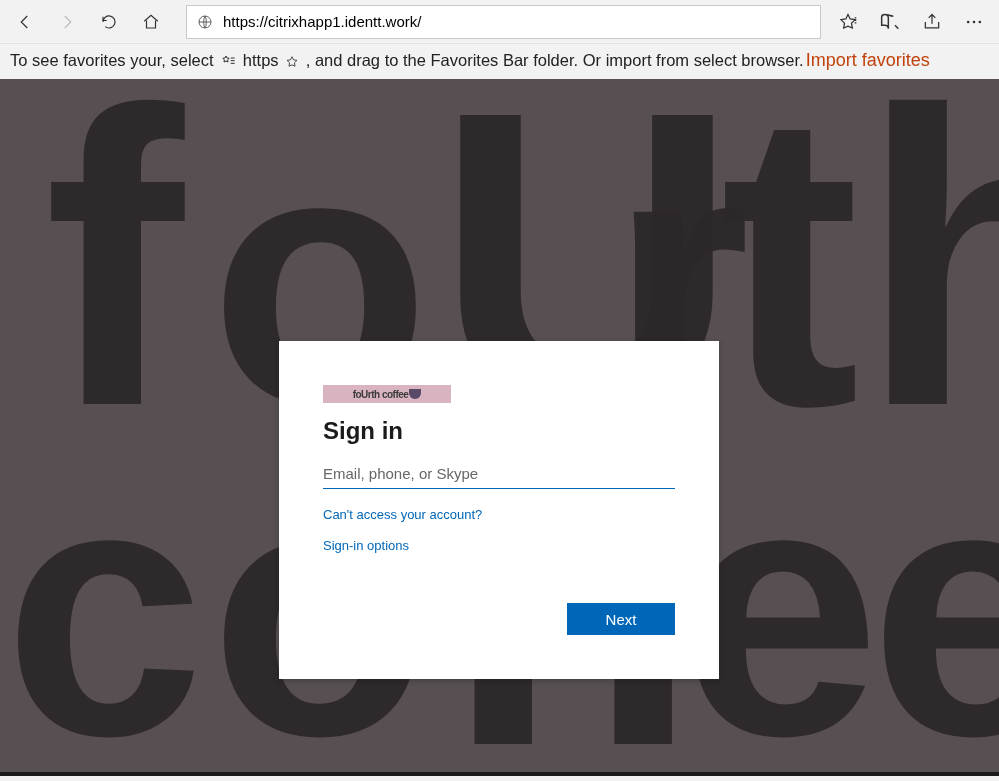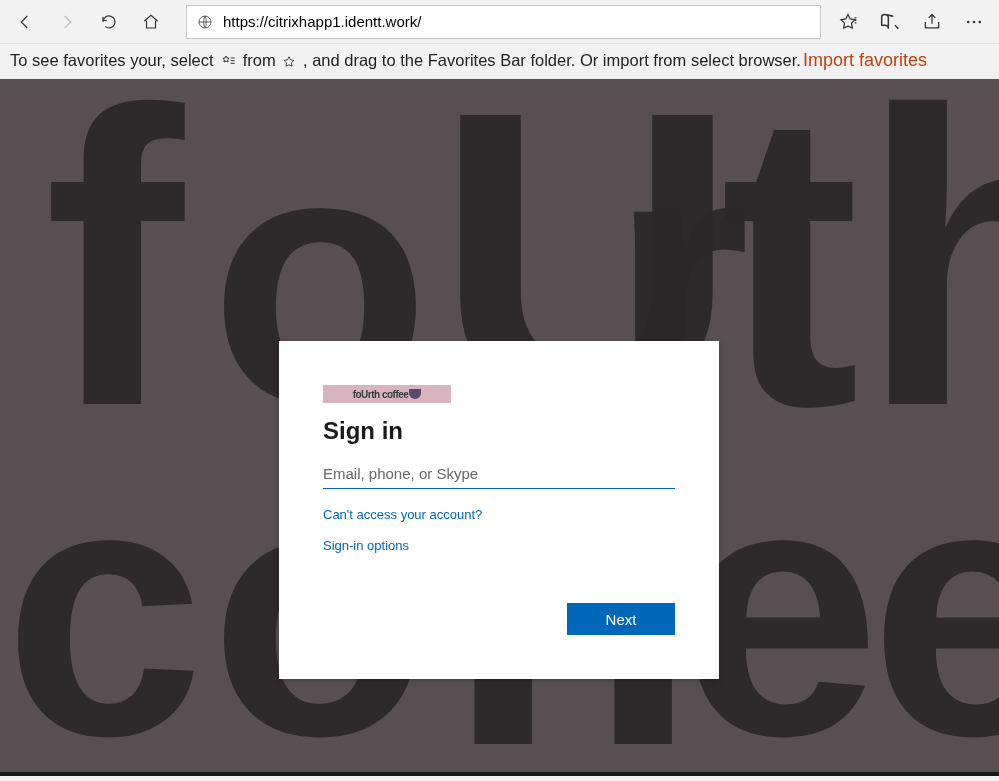--- a/index.html
+++ b/index.html
@@ -234,21 +234,21 @@
 
 <div class="fav-bar">
   <span class="fav-text">
     <span>To see favorites your, select </span>
     <span class="inline-star">
       <svg width="16" height="16" viewBox="0 0 24 24" fill="none" stroke="#333" stroke-width="1.5">
           <path d="M9 3l1.5 3 3.3.5-2.4 2.3.6 3.3L9 10.6 6 12l.6-3.3L4.2 6.5 7.5 6z"></path>
           <path d="M16 6h6M16 10h6M16 14h6"></path>
         </svg>
     </span>
-    <span> from </span>
+    <span> https </span>
     <span class="inline-star">
       <svg width="14" height="14" viewBox="0 0 24 24" fill="none" stroke="#333" stroke-width="1.5">
           <path d="M12 3l2.6 5.3 5.9.9-4.3 4.2 1 5.8L12 16.9 6.8 19.2l1-5.8L3.5 9.2l5.9-.9z"></path>
         </svg>
     </span>
     <span>, and drag to the Favorites Bar folder. Or import from select browser.</span>
   </span>
   <span class="import-link">Import favorites</span>
 </div>
 

